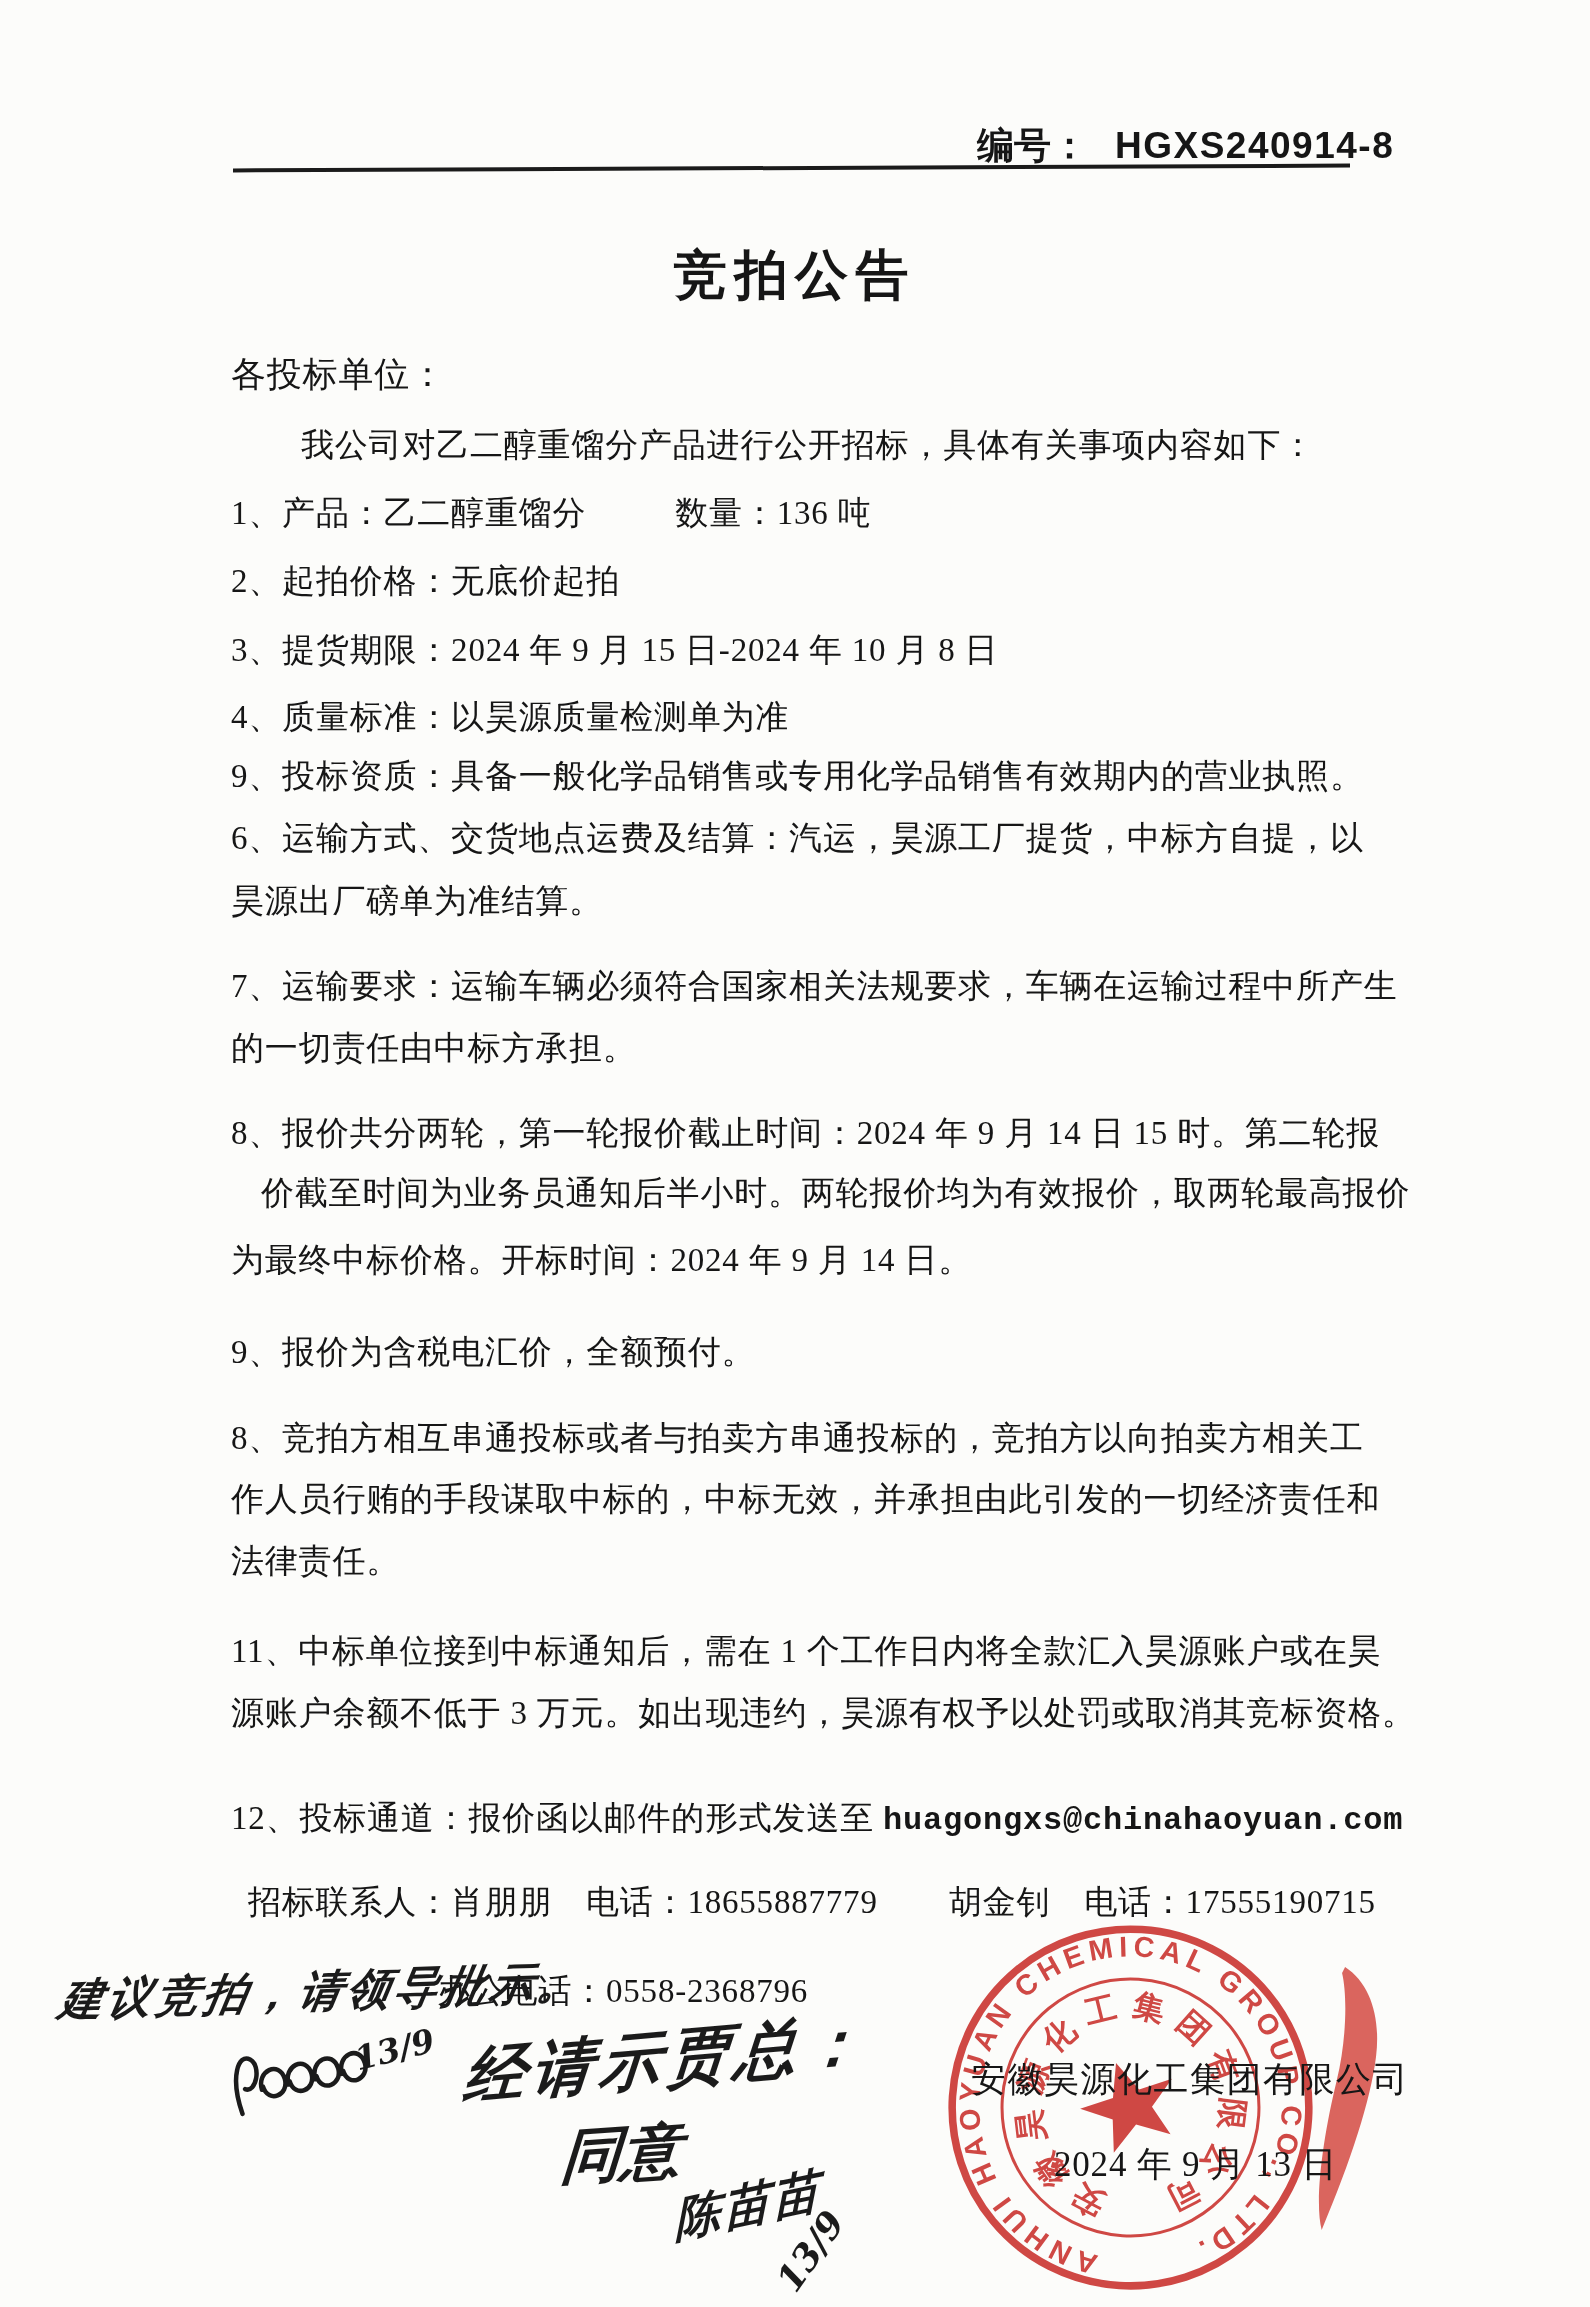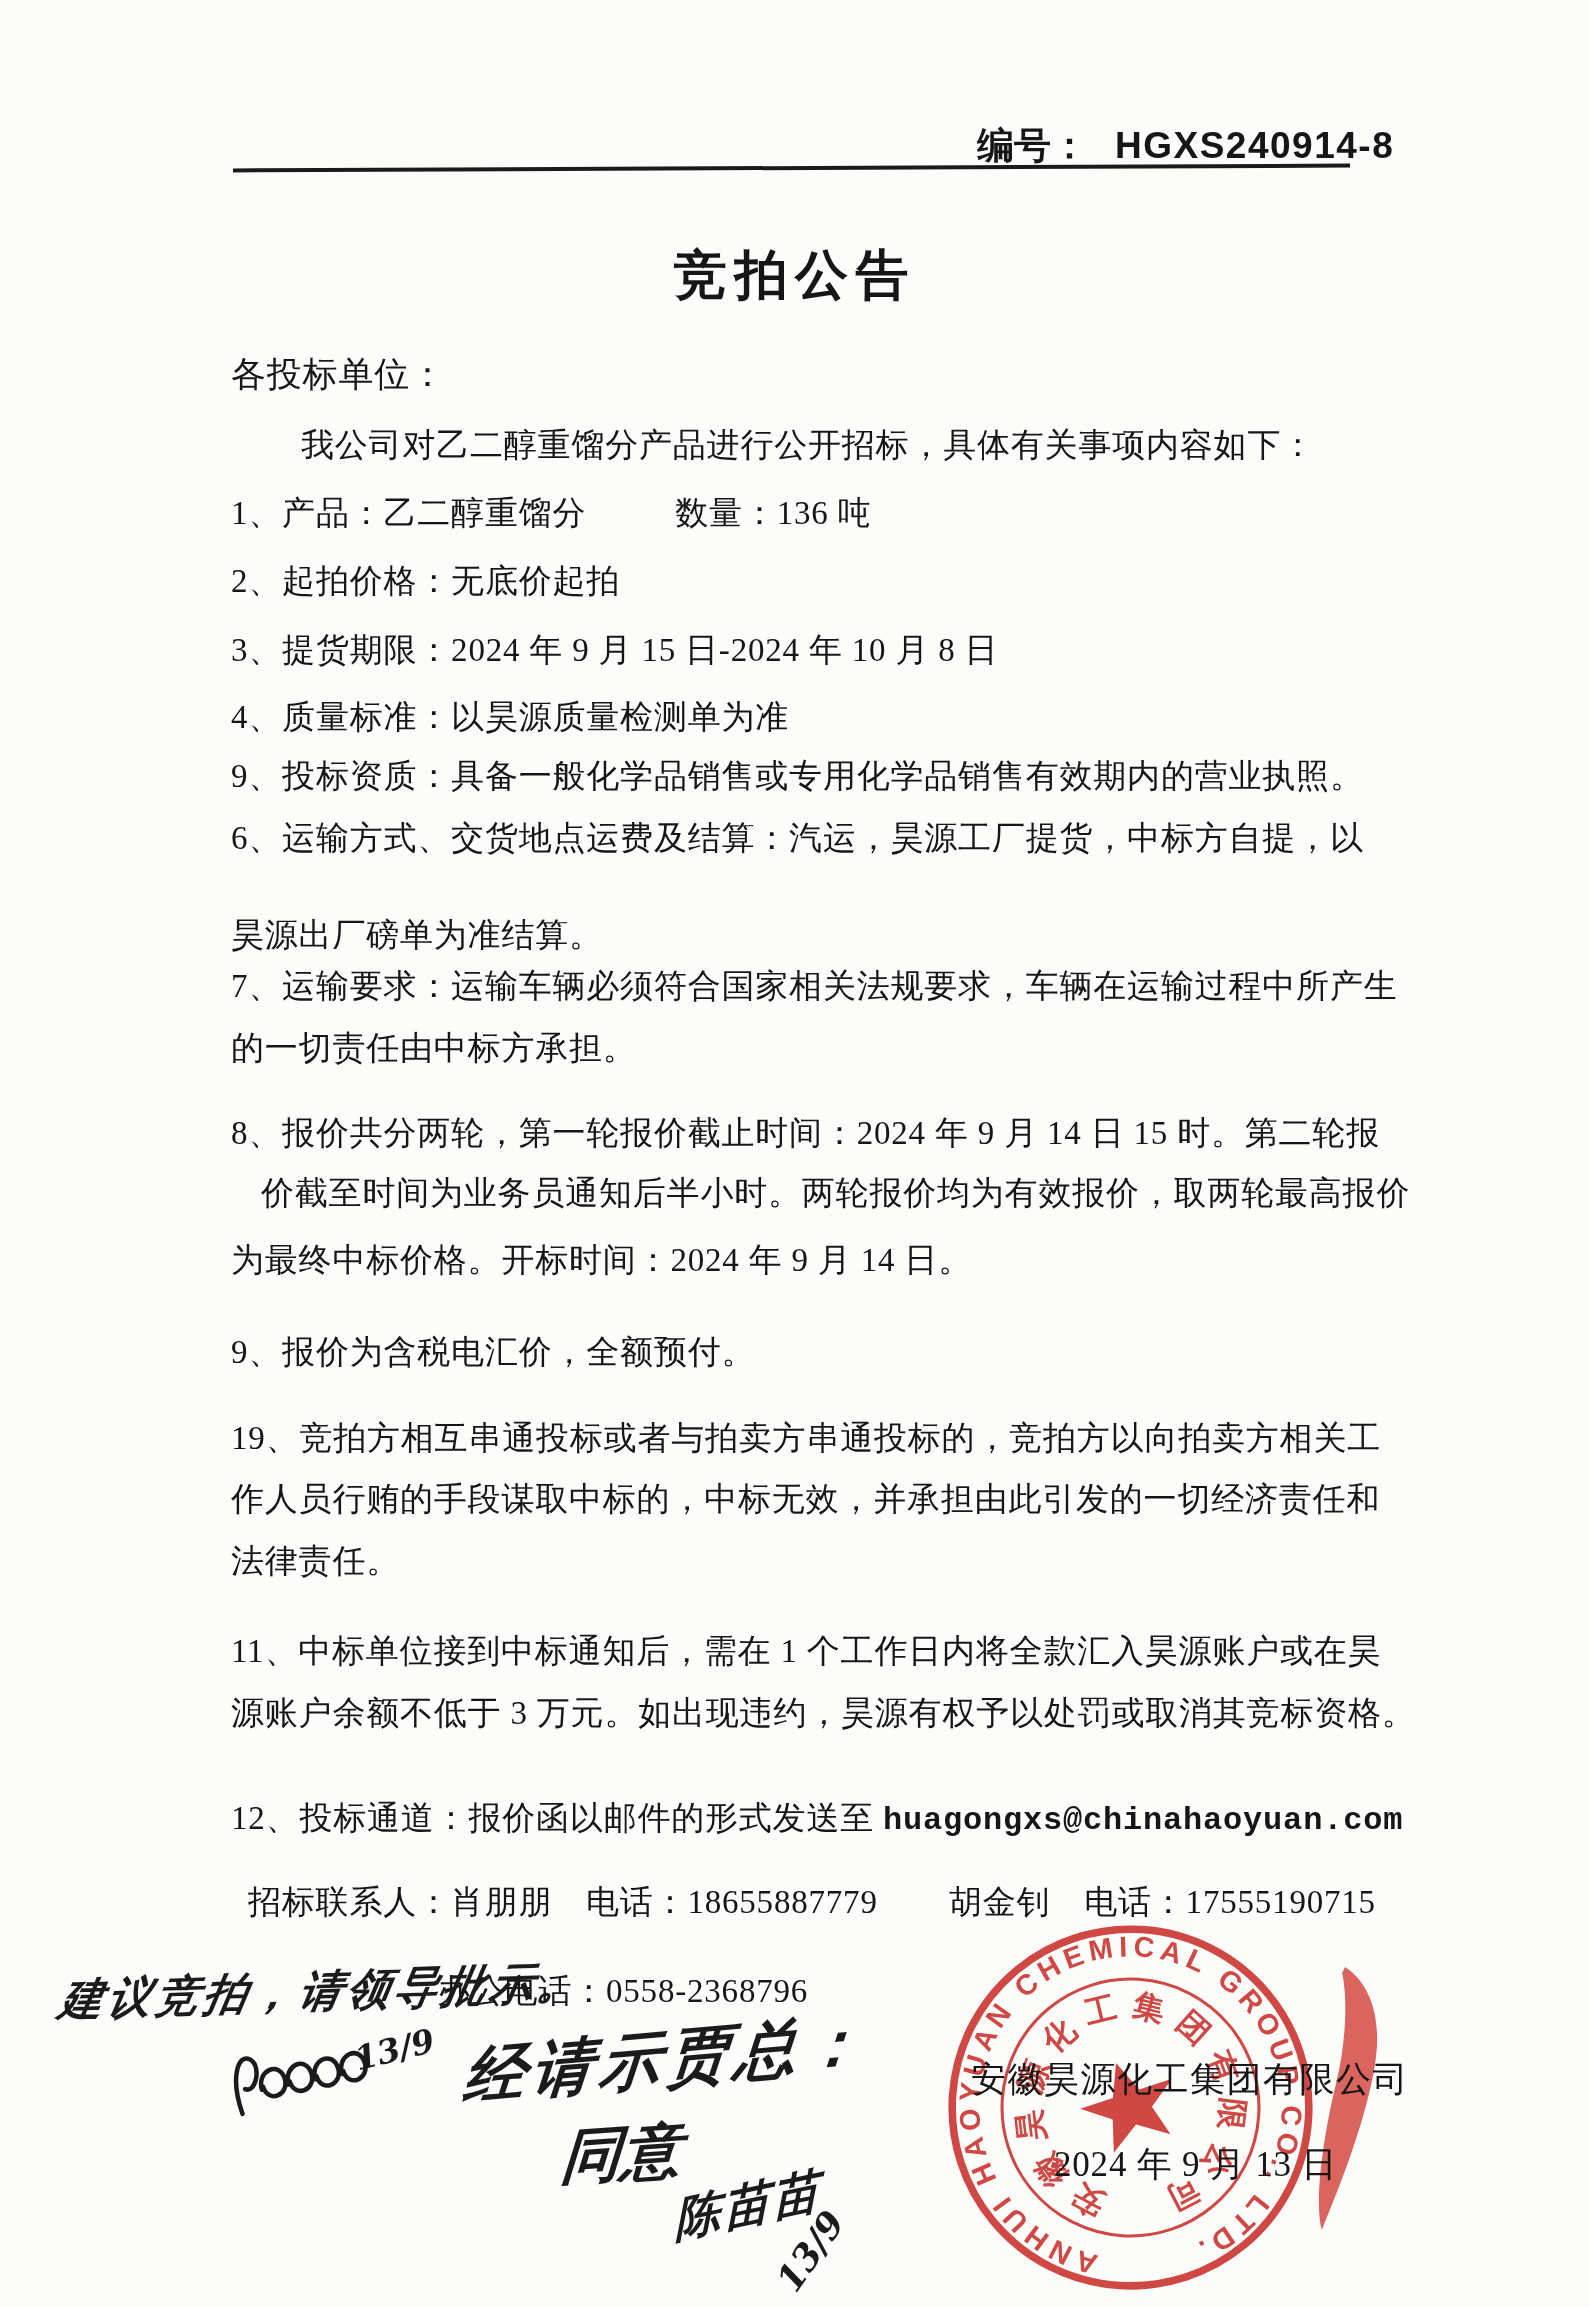--- a/index.html
+++ b/index.html
@@ -39,28 +39,28 @@
 <div class="abs body-line" style="top:425px;left:301px;">我公司对乙二醇重馏分产品进行公开招标，具体有关事项内容如下：</div>
 
 <div class="abs body-line" style="top:493px;left:231px;">
   <span>1、产品：乙二醇重馏分</span><span style="display:inline-block;width:89px;"></span><span>数量：136 吨</span>
 </div>
 <div class="abs body-line" style="top:561px;left:231px;">2、起拍价格：无底价起拍</div>
 <div class="abs body-line" style="top:630px;left:231px;">3、提货期限：2024 年 9 月 15 日-2024 年 10 月 8 日</div>
 <div class="abs body-line" style="top:697px;left:231px;">4、质量标准：以昊源质量检测单为准</div>
 <div class="abs body-line" style="top:756px;left:231px;">9、投标资质：具备一般化学品销售或专用化学品销售有效期内的营业执照。</div>
 <div class="abs body-line" style="top:818px;left:231px;">6、运输方式、交货地点运费及结算：汽运，昊源工厂提货，中标方自提，以</div>
-<div class="abs body-line" style="top:881px;left:231px;margin-top:34px;">昊源出厂磅单为准结算。</div>
+<div class="abs body-line" style="top:881px;left:231px;">昊源出厂磅单为准结算。</div>
 <div class="abs body-line" style="top:966px;left:231px;">7、运输要求：运输车辆必须符合国家相关法规要求，车辆在运输过程中所产生</div>
 <div class="abs body-line" style="top:1028px;left:231px;">的一切责任由中标方承担。</div>
 <div class="abs body-line" style="top:1113px;left:231px;">8、报价共分两轮，第一轮报价截止时间：2024 年 9 月 14 日 15 时。第二轮报</div>
 <div class="abs body-line" style="top:1173px;left:231px;margin-left:30px;">价截至时间为业务员通知后半小时。两轮报价均为有效报价，取两轮最高报价</div>
 <div class="abs body-line" style="top:1240px;left:231px;">为最终中标价格。开标时间：2024 年 9 月 14 日。</div>
 <div class="abs body-line" style="top:1332px;left:231px;">9、报价为含税电汇价，全额预付。</div>
-<div class="abs body-line" style="top:1418px;left:231px;">19、竞拍方相互串通投标或者与拍卖方串通投标的，竞拍方以向拍卖方相关工</div>
+<div class="abs body-line" style="top:1418px;left:231px;">8、竞拍方相互串通投标或者与拍卖方串通投标的，竞拍方以向拍卖方相关工</div>
 <div class="abs body-line" style="top:1479px;left:231px;">作人员行贿的手段谋取中标的，中标无效，并承担由此引发的一切经济责任和</div>
 <div class="abs body-line" style="top:1541px;left:231px;">法律责任。</div>
 <div class="abs body-line" style="top:1631px;left:231px;">11、中标单位接到中标通知后，需在 1 个工作日内将全款汇入昊源账户或在昊</div>
 <div class="abs body-line" style="top:1693px;left:231px;">源账户余额不低于 3 万元。如出现违约，昊源有权予以处罚或取消其竞标资格。</div>
 <div class="abs body-line" style="top:1798px;left:231px;">
   <span>12、投标通道：报价函以邮件的形式发送至 </span><span class="mono bold" style="font-size:32px;">huagongxs@chinahaoyuan.com</span>
 </div>
 
 <div class="abs body-line" style="top:1882px;left:248px;">招标联系人：肖朋朋　电话：18655887779</div>
 <div class="abs body-line" style="top:1882px;left:949px;">胡金钊　电话：17555190715</div>

